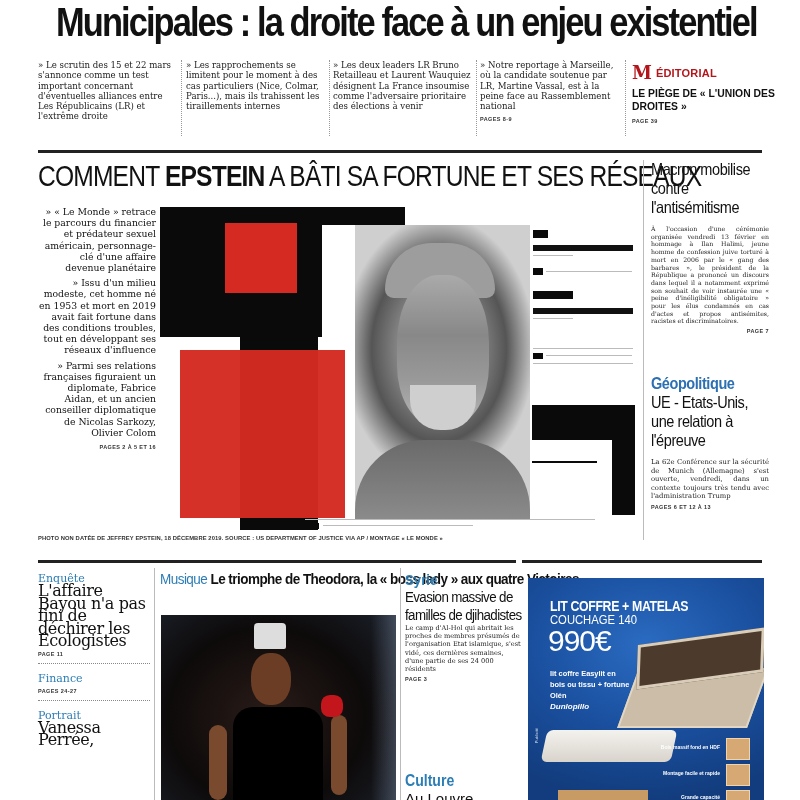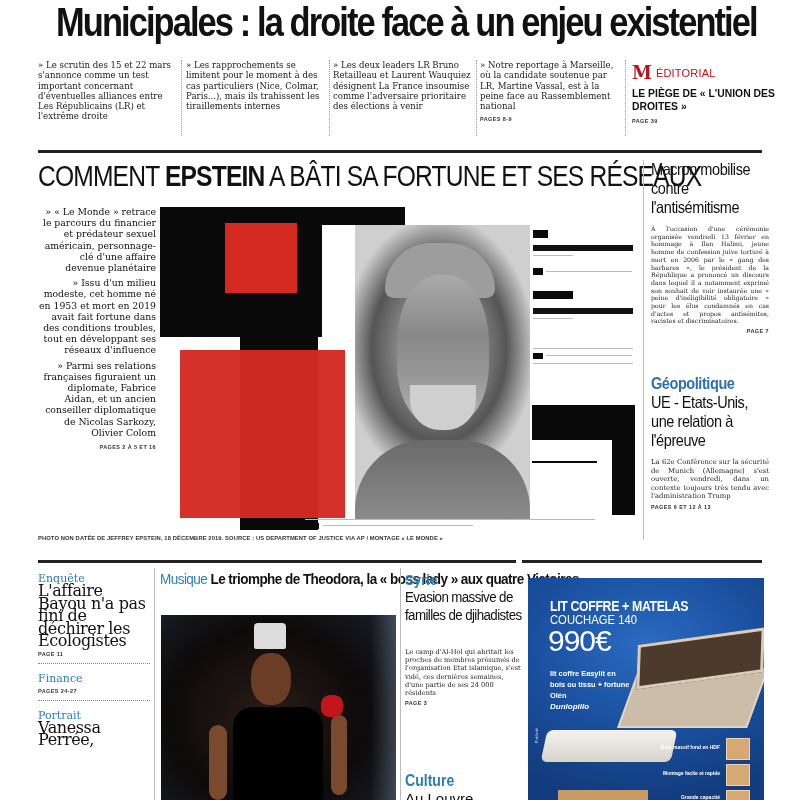--- a/index.html
+++ b/index.html
@@ -49,21 +49,21 @@
     font-family: "DejaVu Serif", serif;
     font-weight: bold;
     font-size: 18px;
     color: #b3151a;
     line-height: 16px;
     vertical-align: middle;
     margin-right: 4px;
   }
   #editorial .ed-label {
     font-family: "Liberation Sans", sans-serif;
-    font-size: 11px; color: #b3151a; font-weight: normal;
+    font-size: 11px; color: #b3151a; font-weight: bold;
     vertical-align: middle; letter-spacing: 0.2px;
   }
   #editorial .ed-title {
     font-family: "Liberation Sans", sans-serif;
     font-size: 11.5px; line-height: 13px; font-weight: bold;
     margin-top: 6px; text-transform: uppercase;
     transform: scaleX(0.9); transform-origin: left;
     width: 170px;
   }
 
@@ -185,21 +185,21 @@
     font-family: "Liberation Sans", sans-serif;
     font-size: 15px; line-height: 16px; color: #2c7db5; font-weight: bold;
     transform: scaleX(0.88); transform-origin: left;
   }
   #syrie .stitle {
     font-family: "Liberation Sans", sans-serif;
     font-size: 15.5px; line-height: 18px; letter-spacing: -0.7px;
     transform: scaleX(0.86); transform-origin: left top;
     width: 138px;
   }
-  #syrie .sbody { font-size: 6.6px; line-height: 8.2px; margin-top: 24px; color: #222; }
+  #syrie .sbody { font-size: 6.6px; line-height: 8.2px; margin-top: 0; color: #222; }
   #culture { left: 405px; top: 772px; width: 118px; }
   #culture .kicker {
     font-family: "Liberation Sans", sans-serif;
     font-size: 16px; line-height: 18px; color: #2c7db5; font-weight: bold;
     transform: scaleX(0.88); transform-origin: left;
   }
   #culture .stitle {
     font-family: "Liberation Sans", sans-serif;
     font-size: 15px; line-height: 17px;
   }

